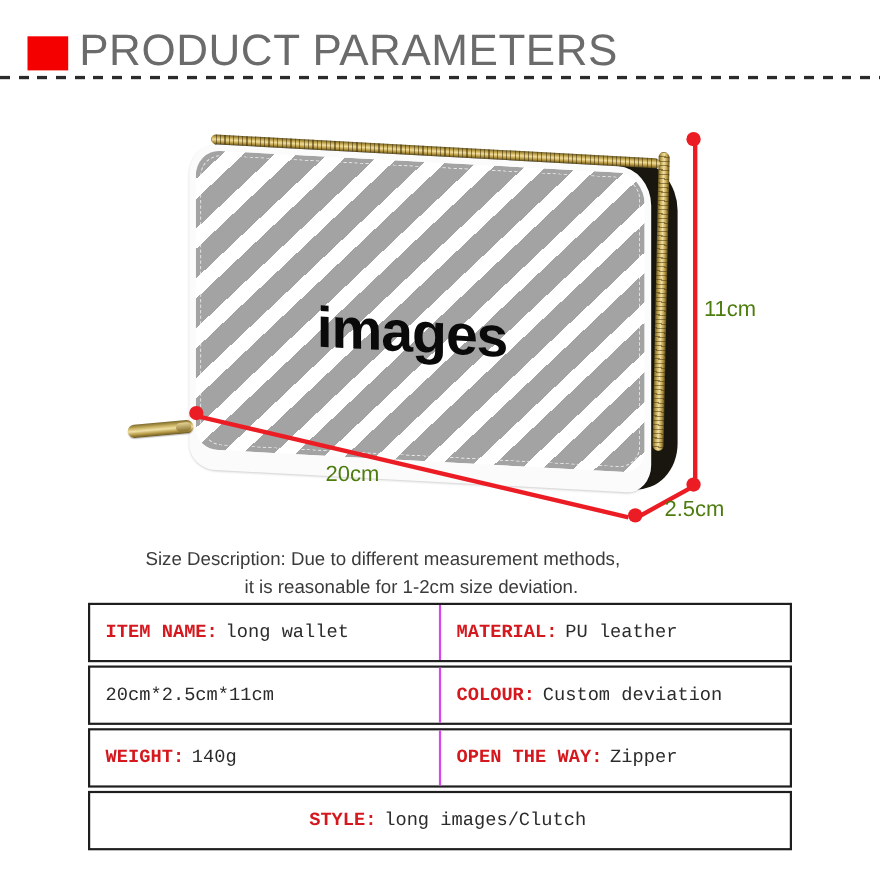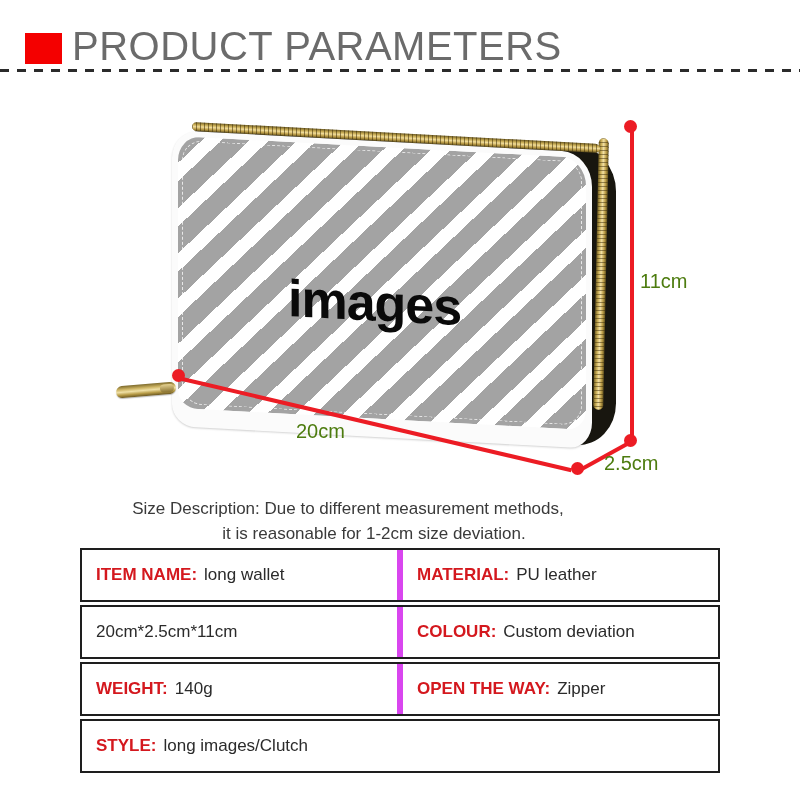--- a/index.html
+++ b/index.html
@@ -272,25 +272,26 @@
     margin-bottom: 3px;
     background: #ffffff;
   }
   .param-cell {
     flex: 1 1 50%;
     display: flex;
     align-items: center;
     padding-left: 14px;
     overflow: hidden;
     white-space: nowrap;
+    font-family: Liberation Mono, monospace;
   }
   .param-cell + .param-cell {
-    border-left: 6px solid #d946ef;
-  }
-  .param-cell.full { flex: 1 1 100%; }
+    border-left: 2px solid #d946ef;
+  }
+  .param-cell.full { flex: 1 1 100%; justify-content: center; }
   .param-key {
     color: #d4181e;
     font-weight: 700;
     font-size: 17px;
     margin-right: 7px;
   }
   .param-val {
     color: #2b2b2b;
     font-size: 17px;
   }

